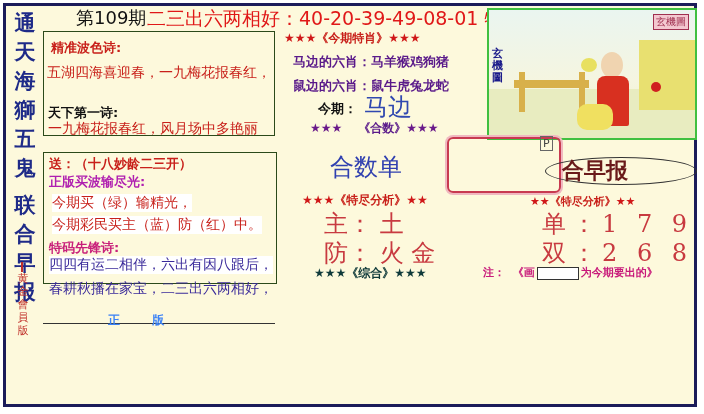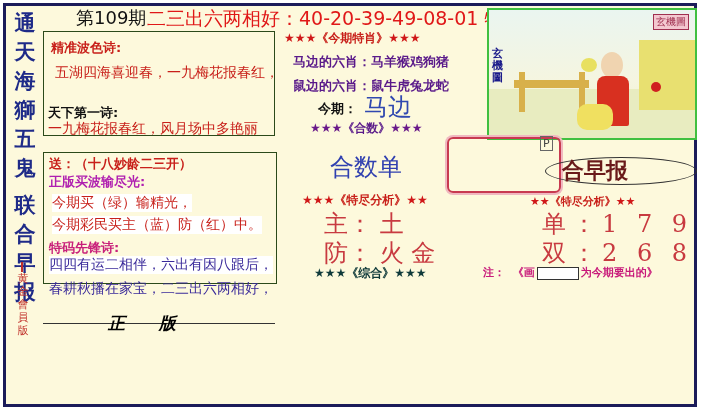--- a/index.html
+++ b/index.html
@@ -60,49 +60,49 @@
   <span>版</span>
 </div>
 
 <div class="abs issue">第109期</div>
 <div class="abs result">
   <span>二三出六两相好：</span><span>40-20-39-49-08-01</span>&nbsp;<span>特27</span>
 </div>
 
 <div class="box" style="left:43px;top:31px;width:230px;height:103px;background:#fdf9dc;"></div>
 <div class="abs poem-title" style="left:51px;top:39px;">精准波色诗:</div>
-<div class="abs poem-line-red" style="left:55px;top:64px;">五湖四海喜迎春，一九梅花报春红，</div>
+<div class="abs poem-line-red" style="left:47px;top:64px;">五湖四海喜迎春，一九梅花报春红，</div>
 <div class="abs" style="left:48px;top:104px;font-size:13px;color:#111;font-weight:bold;">天下第一诗:</div>
 <div class="abs poem-line-red" style="left:48px;top:120px;">一九梅花报春红，风月场中多艳丽</div>
 
 <div class="box" style="left:43px;top:152px;width:232px;height:130px;background:#fdf9dc;"></div>
 <div class="abs poem-title" style="left:49px;top:155px;">送：（十八妙龄二三开）</div>
 <div class="abs poem-title-purple" style="left:49px;top:173px;">正版买波输尽光:</div>
 <div class="abs poem-line-red" style="left:52px;top:194px;background:#fff;">今期买（绿）输精光，</div>
 <div class="abs poem-line-red" style="left:52px;top:216px;background:#fff;">今期彩民买主（蓝）防（红）中。</div>
 <div class="abs poem-title" style="left:49px;top:239px;color:#c8207a;">特码先锋诗:</div>
 <div class="abs poem-line-blue" style="left:49px;top:256px;background:#fff;">四四有运二相伴，六出有因八跟后，</div>
 <div class="abs poem-line-blue" style="left:49px;top:280px;">春耕秋播在家宝，二三出六两相好，</div>
 <div class="abs" style="left:43px;top:323px;width:232px;border-top:1px solid #333;"></div>
-<div class="abs" style="left:108px;top:312px;font-size:17px;font-weight:bold;color:#000000;letter-spacing:14px;font-style:italic;">正 版</div>
+<div class="abs" style="left:108px;top:312px;font-size:12px;font-weight:bold;color:#3b82f6;letter-spacing:14px;">正 版</div>
 
 <div class="abs" style="left:284px;top:30px;font-size:12px;font-weight:bold;">
   <span class="stars-red">★★★</span><span style="color:#c8201a;">《今期特肖》</span><span class="stars-red">★★★</span>
 </div>
 <div class="abs purple-text" style="left:293px;top:53px;">
   <span>马边的六肖：</span><span>马羊猴鸡狗猪</span>
 </div>
 <div class="abs purple-text" style="left:293px;top:77px;">
   <span>鼠边的六肖：</span><span>鼠牛虎兔龙蛇</span>
 </div>
 <div class="abs" style="left:318px;top:100px;font-size:13px;font-weight:bold;color:#111;">今期：</div>
 <div class="abs" style="left:364px;top:91px;font-size:24px;color:#3048b0;font-family:'DejaVu Serif',serif;">马边</div>
 
 <div class="abs" style="left:310px;top:120px;font-size:12px;font-weight:bold;">
-  <span class="stars-purple">★★★</span><span style="color:#5a1a8a;">《合数》</span><span class="stars-purple">★★★</span>
+  <span class="stars-purple">★★★</span><span style="color:#5a1a8a;margin-left:16px;">《合数》</span><span class="stars-purple">★★★</span>
 </div>
 <div class="abs big-blue" style="left:330px;top:151px;">合数单</div>
 
 <div class="abs" style="left:302px;top:192px;font-size:12px;font-weight:bold;">
   <span class="stars-red">★★★</span><span style="color:#c8201a;">《特尽分析》</span><span class="stars-red">★★</span>
 </div>
 <div class="abs big-red" style="left:324px;top:208px;">
   <span>主：</span>&nbsp;<span>土</span>
 </div>
 <div class="abs big-red" style="left:324px;top:237px;">

